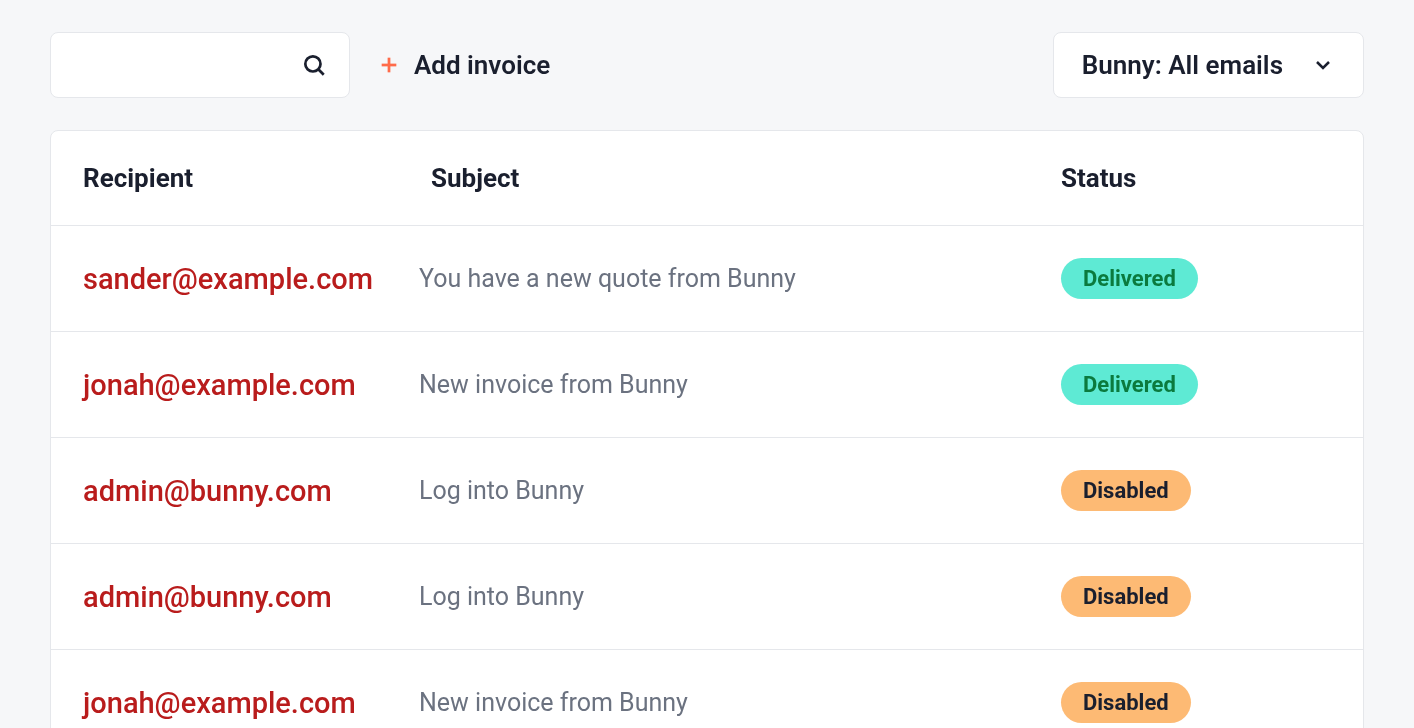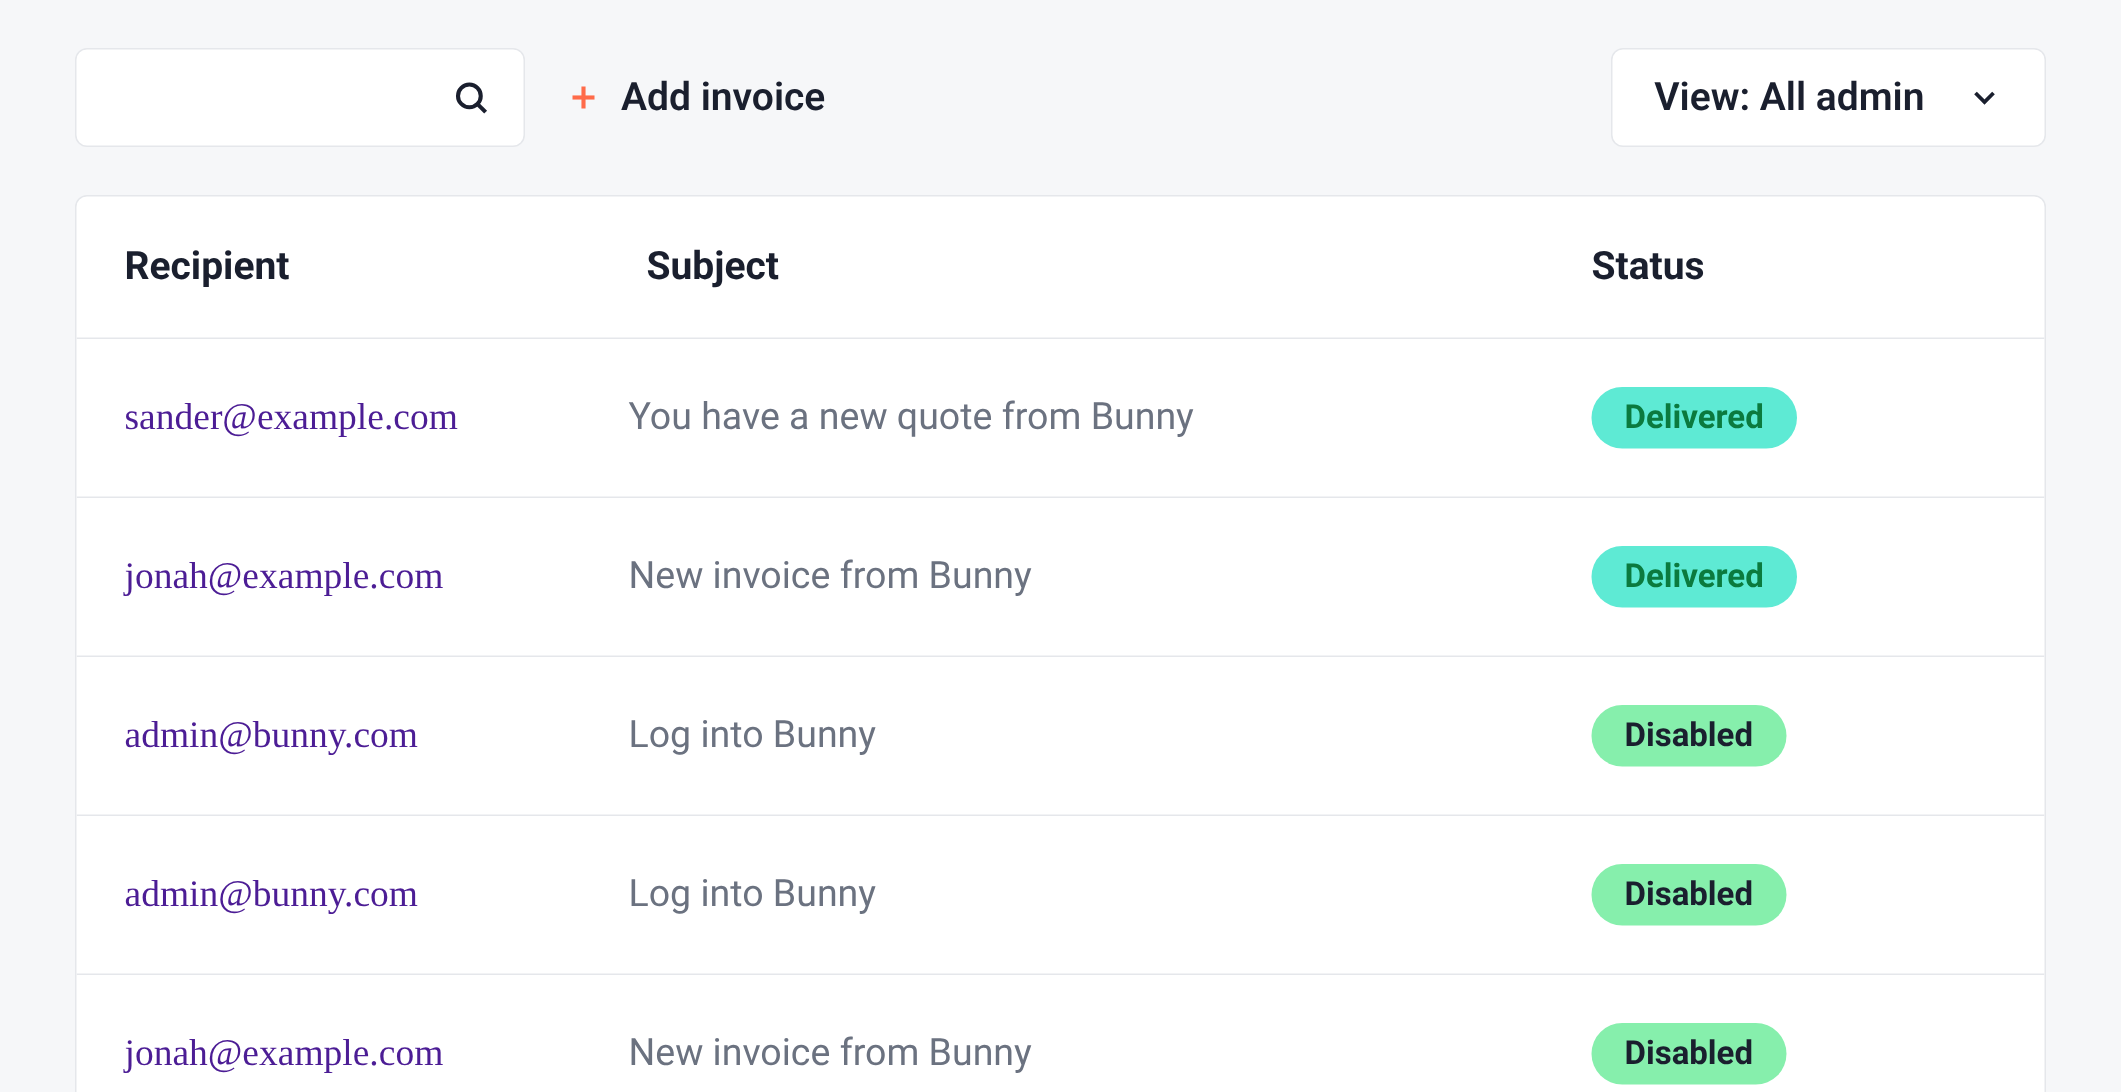--- a/index.html
+++ b/index.html
@@ -113,43 +113,42 @@
       flex-shrink: 0;
     }
     .col-subject {
       flex: 1;
     }
     .col-status {
       width: 270px;
       flex-shrink: 0;
     }
     .recipient-text {
-      font-size: 25px;
+      font-size: 29px;
       font-weight: 500;
-      color: #4c1d95;
-      font-family: Liberation Serif, serif;
+      color: #b91c1c;
     }
     .subject-text {
       font-size: 25px;
       font-weight: 400;
       color: #6b7280;
     }
     .status-badge {
       display: inline-block;
       font-size: 22px;
       font-weight: 700;
       padding: 8px 22px;
       border-radius: 100px;
     }
     .status-delivered {
       background: #5eead4;
       color: #0b7a3e;
     }
     .status-disabled {
-      background: #86efac;
+      background: #fdba74;
       color: #1a1f2e;
     }
   </style>
 </head>
 <body>
 
 <div class="toolbar">
   <div class="search-box">
     <svg class="search-icon" viewBox="0 0 24 24">
       <circle cx="11" cy="11" r="7"></circle>
@@ -158,21 +157,21 @@
   </div>
   <div class="add-filter">
     <svg class="plus-icon" viewBox="0 0 24 24">
       <line x1="12" y1="4" x2="12" y2="20"></line>
       <line x1="4" y1="12" x2="20" y2="12"></line>
     </svg>
     <span class="add-filter-label">Add invoice</span>
   </div>
   <div class="spacer"></div>
   <div class="view-dropdown">
-    <span class="view-label">View: All admin</span>
+    <span class="view-label">Bunny: All emails</span>
     <svg class="chevron-down-icon" viewBox="0 0 24 24">
       <polyline points="6 9 12 15 18 9"></polyline>
     </svg>
   </div>
 </div>
 
 <div class="table">
   <div class="table-header">
     <div class="col col-recipient">Recipient</div>
     <div class="col col-subject">Subject</div>

